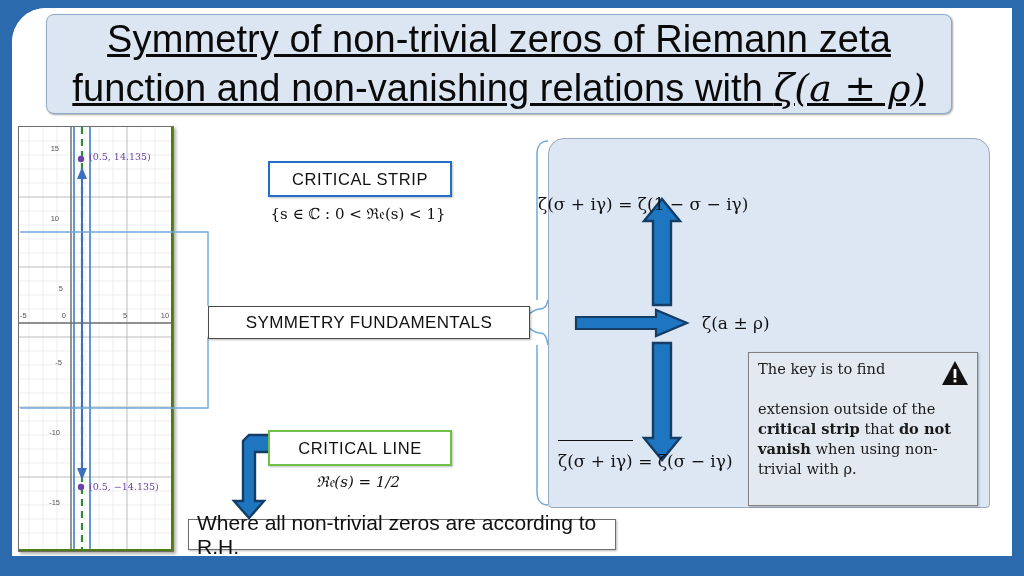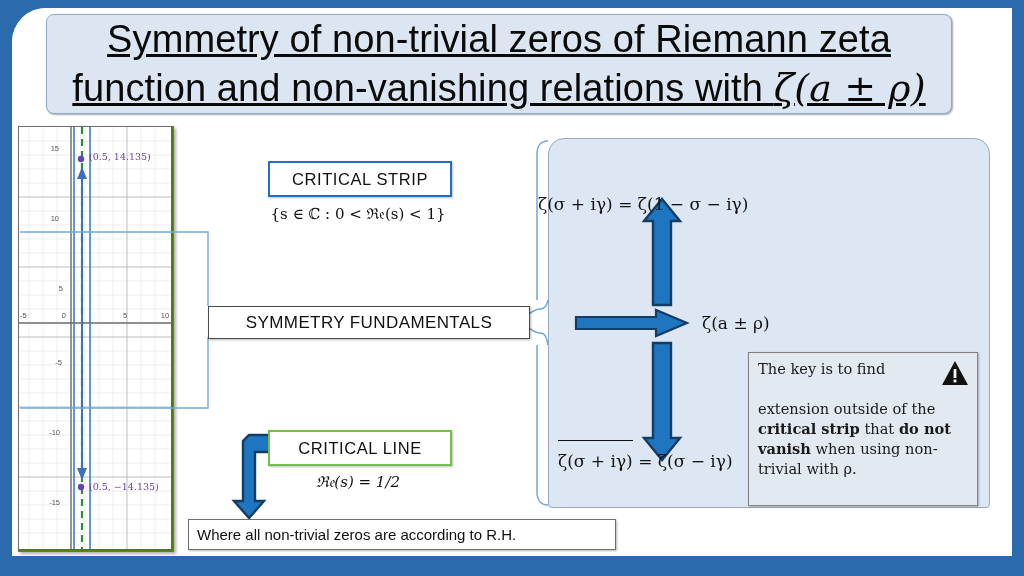--- a/index.html
+++ b/index.html
@@ -70,21 +70,21 @@
   }
   #symmetry-box{
     left:208px;top:306px;width:320px;height:31px;
     border:1.6px solid #4A4A4A;
     font-size:17px;letter-spacing:.4px;
     box-shadow:1px 1px 2px rgba(0,0,0,.28);
   }
   #bottom-caption-box{
     left:188px;top:519px;width:418px;height:29px;
     border:1.3px solid #6E6E6E;
-    font-size:15px;letter-spacing:0;justify-content:flex-start;
+    font-size:21px;letter-spacing:0;justify-content:flex-start;
     padding-left:8px;
     box-shadow:1px 1px 2px rgba(0,0,0,.28);
   }
   .formula{
     position:absolute;z-index:12;
     font-family:"DejaVu Serif", serif;
     font-size:15px;color:#111;text-align:center;
   }
   #strip-formula{left:244px;top:203px;width:228px;}
   #line-formula{left:268px;top:471px;width:180px;font-style:italic;}

